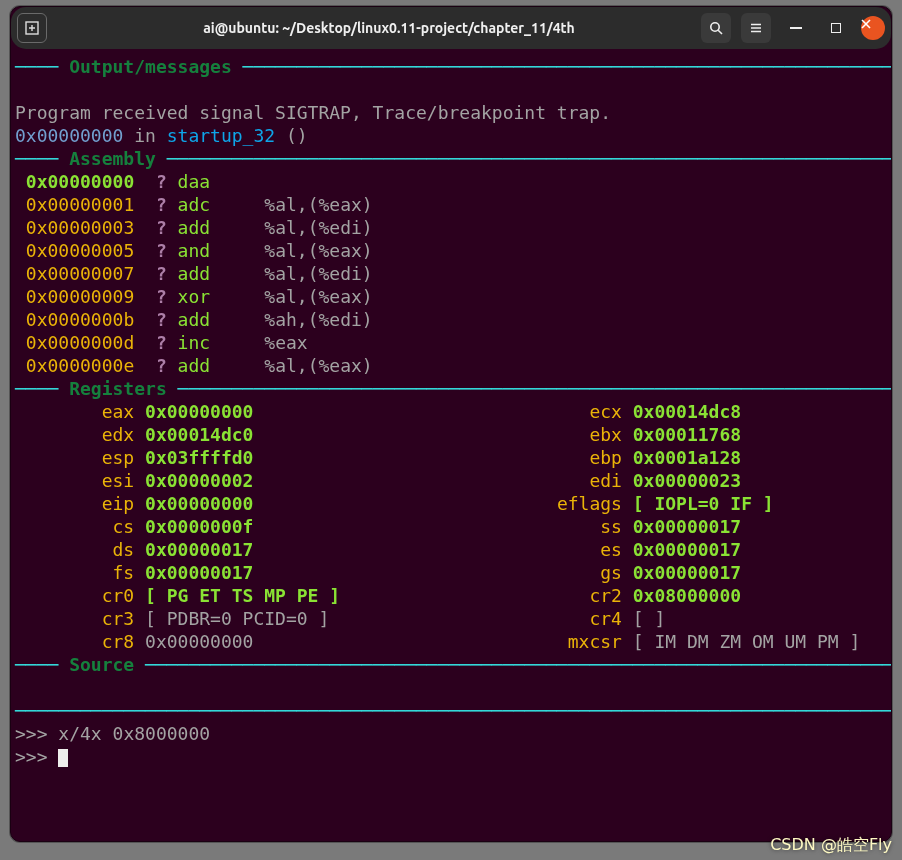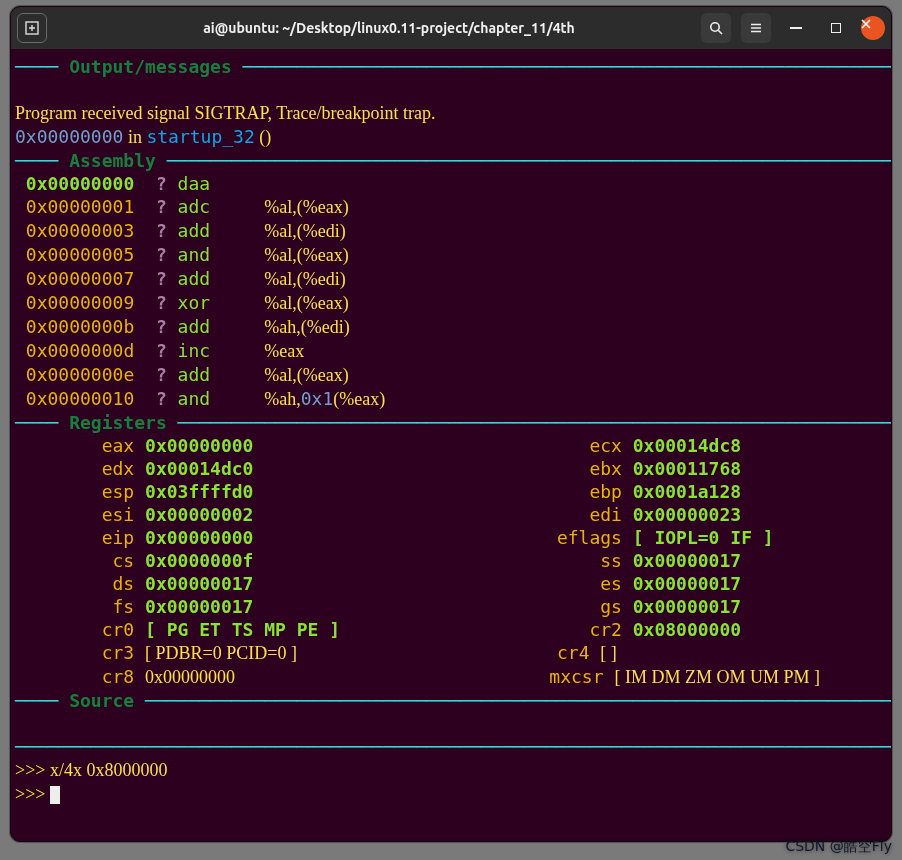--- a/index.html
+++ b/index.html
@@ -23,20 +23,21 @@
   }
   .titlebar {
     height: 42px;
     background: #2c2c2c;
     display: flex;
     align-items: center;
     padding: 0 6px;
     color: #f0f0f0;
     font-family: 'Ubuntu', 'DejaVu Sans', sans-serif;
     font-size: 14px;
+    border-radius: 15px;
   }
   .titlebar-left { display:flex; align-items:center; gap:4px; width:60px; }
   .titlebar-icon {
     width: 30px; height:30px;
     border:1px solid #6a6a6a;
     border-radius:6px;
     display:flex; align-items:center; justify-content:center;
     color:#e6e6e6;
     font-size:14px;
   }
@@ -63,35 +64,35 @@
     font-weight: 500;
   }
   .line { white-space: pre; }
   .sect-head {
     color:#15803d; font-weight:700;
   }
   .blue { color:#729fcf; }
   .green { color:#8ae234; }
   .greenb { color:#8ae234; font-weight:700; }
   .yellow { color:#0ea5e9; }
-  .white { color:#fde047;font-family:Liberation Serif, serif; }
+  .white { color:#a3a3a3; }
   .gray { color:#eab308; }
   .purpleb { color:#ad7fa8; font-weight:700; }
   .cursor {
     display:inline-block;
     width:10px; height:18px;
     background:#eeeeec;
     vertical-align:text-bottom;
   }
   .watermark {
     position:absolute;
     bottom:4px; right:10px;
-    color:#0f172a;
+    color:#fef9c3;
     font-family: 'DejaVu Sans', sans-serif;
-    font-size:14px;
+    font-size:16px;
     text-shadow: 0 0 4px rgba(0,0,0,0.6);
   }
   .hrline {
     color:#34e2e2;
     white-space:pre;
   }
   .dashseg { color:#34e2e2; }
 </style>
 </head>
 <body>
@@ -149,21 +150,20 @@
     <div id="asm-block">
         <div class="line"> <span class="greenb">0x00000000</span>  <span class="purpleb">?</span> <span class="green">daa</span></div>
         <div class="line"> <span class="gray">0x00000001</span>  <span class="purpleb">?</span> <span class="green">adc</span>     <span class="white">%al,(%eax)</span></div>
         <div class="line"> <span class="gray">0x00000003</span>  <span class="purpleb">?</span> <span class="green">add</span>     <span class="white">%al,(%edi)</span></div>
         <div class="line"> <span class="gray">0x00000005</span>  <span class="purpleb">?</span> <span class="green">and</span>     <span class="white">%al,(%eax)</span></div>
         <div class="line"> <span class="gray">0x00000007</span>  <span class="purpleb">?</span> <span class="green">add</span>     <span class="white">%al,(%edi)</span></div>
         <div class="line"> <span class="gray">0x00000009</span>  <span class="purpleb">?</span> <span class="green">xor</span>     <span class="white">%al,(%eax)</span></div>
         <div class="line"> <span class="gray">0x0000000b</span>  <span class="purpleb">?</span> <span class="green">add</span>     <span class="white">%ah,(%edi)</span></div>
         <div class="line"> <span class="gray">0x0000000d</span>  <span class="purpleb">?</span> <span class="green">inc</span>     <span class="white">%eax</span></div>
         <div class="line"> <span class="gray">0x0000000e</span>  <span class="purpleb">?</span> <span class="green">add</span>     <span class="white">%al,(%eax)</span></div>
-        <div class="line"> <span class="gray">0x00000010</span>  <span class="purpleb">?</span> <span class="green">and</span>     <span class="white">%ah,</span><span class="blue">0x1</span><span class="white">(%eax)</span></div>
       </div>
 
     <div class="hrline"><span class="dashseg">──── </span><span class="sect-head">Registers</span><span class="dashseg"> ──────────────────────────────────────────────────────────────────────────────</span></div>
 
     <div id="reg-block">
         <div class="line"><span class="gray">        eax</span> <span class="greenb">0x00000000</span>                         <span class="gray">      ecx</span> <span class="greenb">0x00014dc8</span></div>
         <div class="line"><span class="gray">        edx</span> <span class="greenb">0x00014dc0</span>                         <span class="gray">      ebx</span> <span class="greenb">0x00011768</span></div>
         <div class="line"><span class="gray">        esp</span> <span class="greenb">0x03ffffd0</span>                         <span class="gray">      ebp</span> <span class="greenb">0x0001a128</span></div>
         <div class="line"><span class="gray">        esi</span> <span class="greenb">0x00000002</span>                         <span class="gray">      edi</span> <span class="greenb">0x00000023</span></div>
         <div class="line"><span class="gray">        eip</span> <span class="greenb">0x00000000</span>                         <span class="gray">   eflags</span> <span class="greenb">[ IOPL=0 IF ]</span></div>

